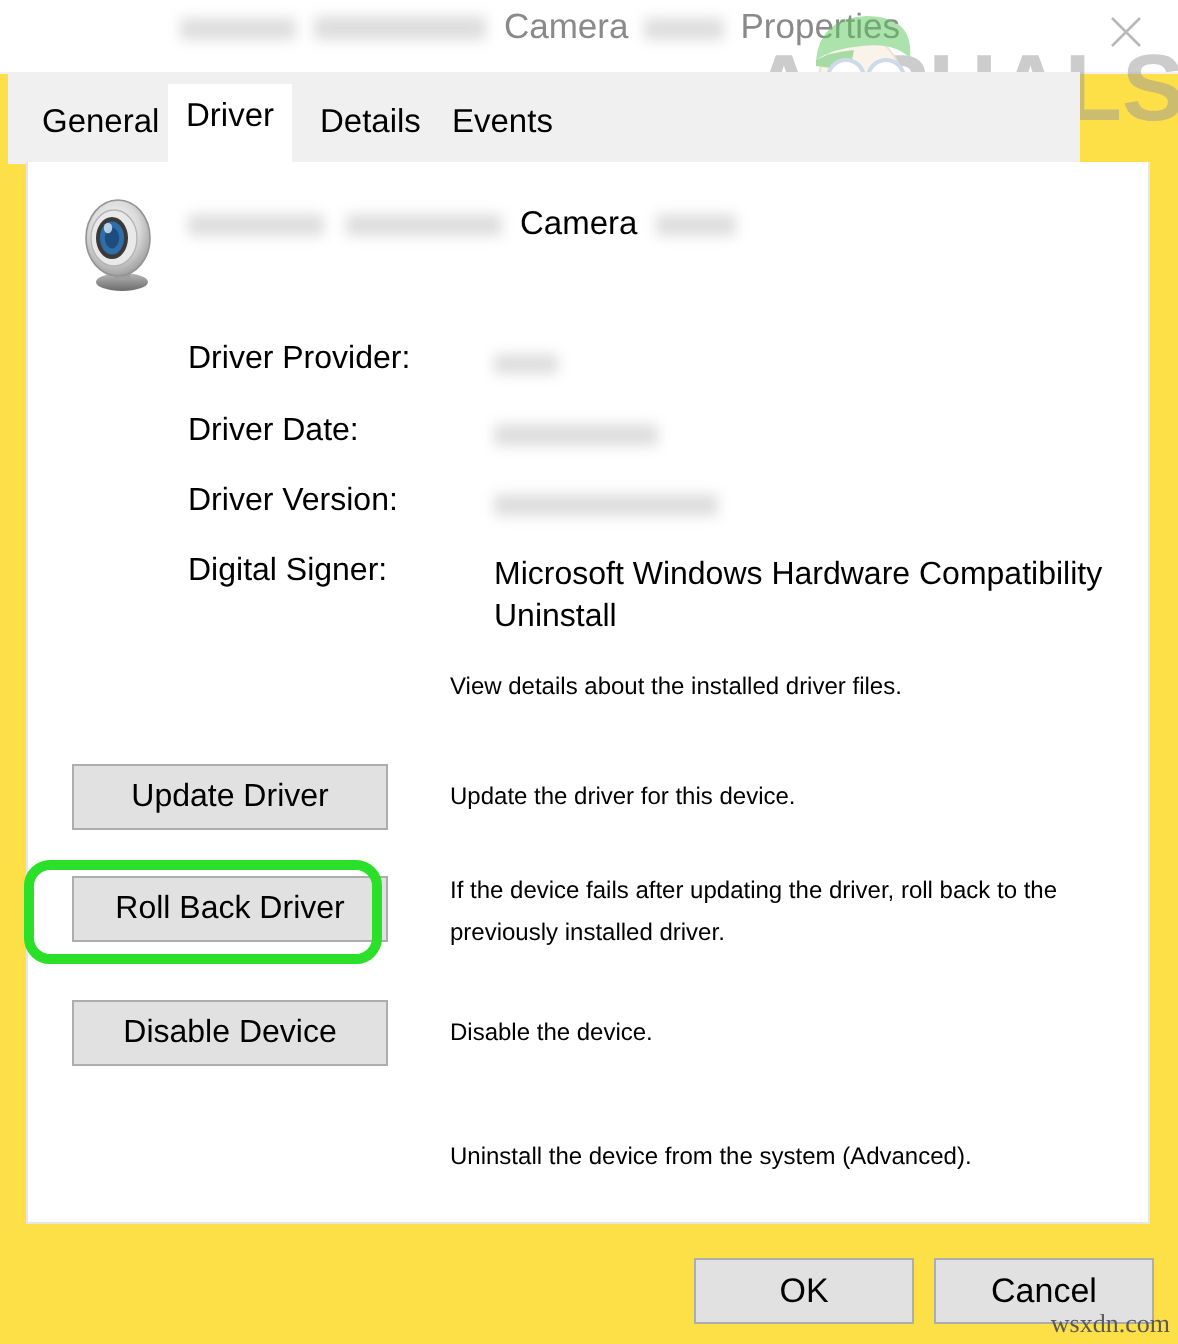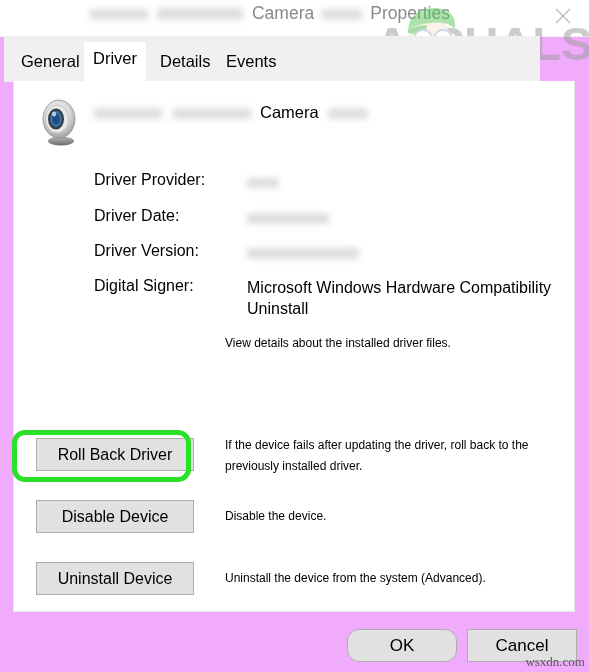--- a/index.html
+++ b/index.html
@@ -12,21 +12,21 @@
     overflow: hidden;
     background: #f0f0f0;
     font-family: "Liberation Sans", sans-serif;
     -webkit-font-smoothing: antialiased;
   }
 
   #dialog {
     position: relative;
     width: 589px;
     height: 672px;
-    background: #f0abfc;
+    background: #fde047;
     box-sizing: border-box;
   }
 
   
   #titlebar {
     position: absolute;
     left: 0; top: 0;
     width: 589px;
     height: 36px;
     background: #ffffff;
@@ -194,21 +194,21 @@
     height: 33px;
     background: #e1e1e1;
     border: 1px solid #adadad;
     font-size: 17px;
     color: #000;
     text-align: center;
     line-height: 31px;
     box-sizing: border-box;
     cursor: default;
   }
-  #ok-button { left: 347px; border-radius: 12px; }
+  #ok-button { left: 347px; }
   #cancel-button { left: 467px; }
 
   #watermark {
     position: absolute;
     right: 4px; bottom: 2px;
     font-size: 13px;
     color: #5a5a5a;
     font-family: "Liberation Serif", serif;
     margin-top: 16px;
   }
@@ -312,33 +312,36 @@
 
     <div class="prop-row" style="top:196px;height:46px;">
       <span class="prop-label">Digital Signer:</span>
       <span class="prop-value">Microsoft Windows Hardware Compatibility Uninstall</span>
     </div>
 
     <div class="action-row" style="top:246px;">
       <div class="act-desc" style="top:6px;">View details about the installed driver files.</div>
     </div>
 
+    <div class="action-row" style="top:301px;">
+      <div class="act-button">Update Driver</div>
+      <div class="act-desc" style="top:6px;">Update the driver for this device.</div>
+    </div>
 
     <div class="action-row" style="top:357px;">
       <div class="act-button">Roll Back Driver</div>
       <div class="act-desc two-line">If the device fails after updating the driver, roll back to the previously installed driver.</div>
     </div>
 
     <div class="action-row" style="top:419px;">
       <div class="act-button">Disable Device</div>
       <div class="act-desc" style="top:6px;">Disable the device.</div>
     </div>
 
     <div class="action-row" style="top:481px;">
-      <div class="act-button">Uninstall Device</div>
       <div class="act-desc" style="top:6px;width:360px;">Uninstall the device from the system (Advanced).</div>
     </div>
 
   </div>
 
   <div id="highlight-ring"></div>
 
   <div class="footer-button" id="ok-button">OK</div>
   <div class="footer-button" id="cancel-button">Cancel</div>
 

